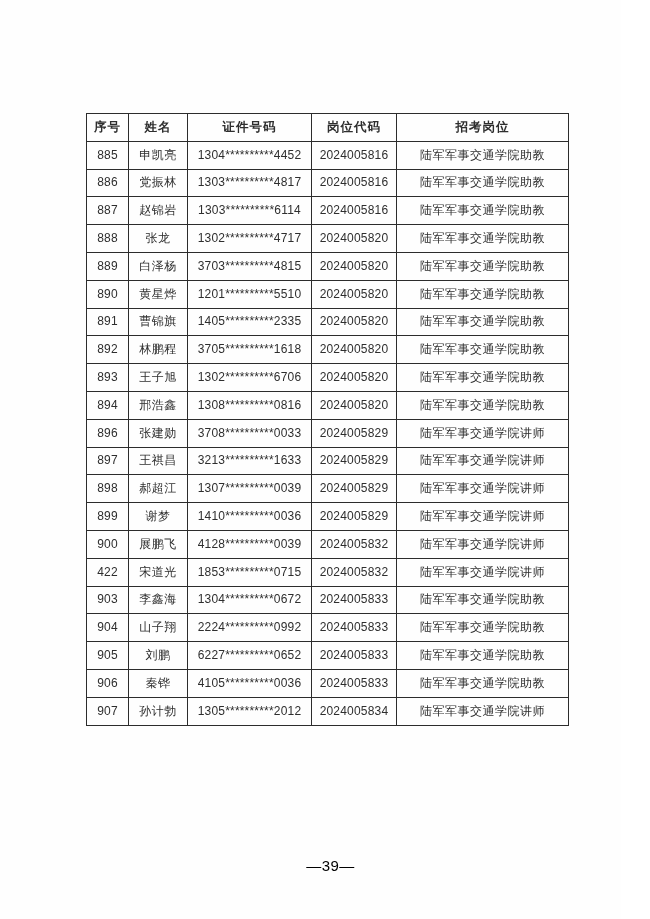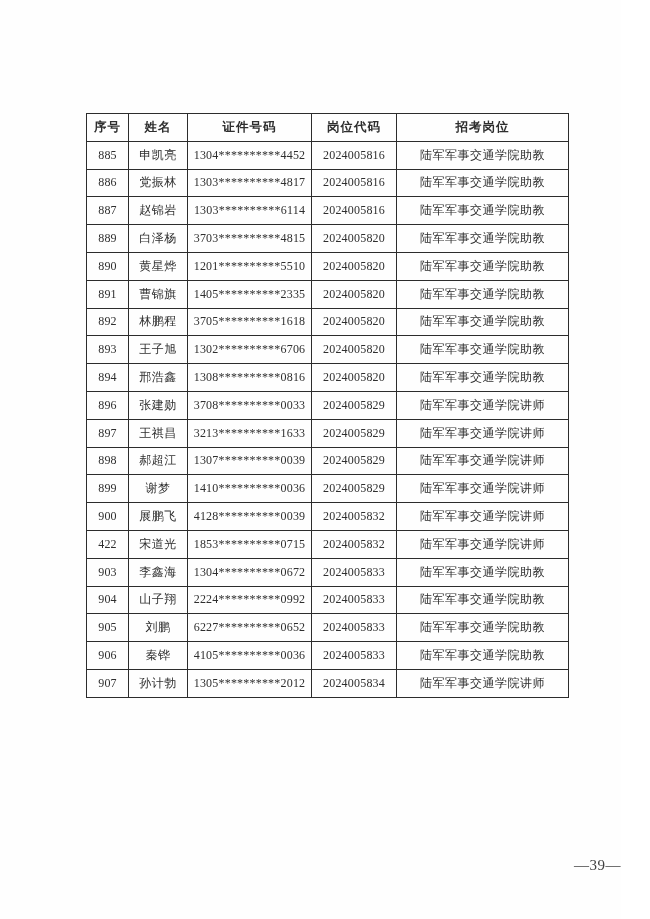--- a/index.html
+++ b/index.html
@@ -5,21 +5,21 @@
   html, body {
     margin: 0;
     padding: 0;
     background: #ffffff;
   }
   .page {
     position: relative;
     width: 621px;
     height: 919px;
     background: #fefefe;
-    font-family: Liberation Serif, serif;
+    font-family: Liberation Sans, sans-serif;
     color: #2e2e2e;
     overflow: hidden;
   }
   table.doc-table {
     position: absolute;
     left: 86px;
     top: 113px;
     border-collapse: collapse;
     table-layout: fixed;
     width: 482px;
@@ -43,24 +43,25 @@
     letter-spacing: 1px;
   }
   .doc-table td.num {
     letter-spacing: 0.2px;
   }
   .footer {
     position: absolute;
     top: 857px;
     left: 0;
     width: 100%;
-    text-align: right;
+    text-align: center;
     font-size: 15px;
-    color: #404040;
+    color: #000000;
     letter-spacing: 0.5px;
+    padding-left: 20px;
   }
 </style>
 </head>
 <body>
 
 <div class="page">
 
   <table class="doc-table">
     <colgroup>
       <col style="width:42px">
@@ -94,20 +95,27 @@
           <td>陆军军事交通学院助教</td>
         </tr>
         <tr>
           <td class="num">887</td>
           <td>赵锦岩</td>
           <td class="num">1303**********6114</td>
           <td class="num">2024005816</td>
           <td>陆军军事交通学院助教</td>
         </tr>
         <tr>
+          <td class="num">888</td>
+          <td>张龙</td>
+          <td class="num">1302**********4717</td>
+          <td class="num">2024005820</td>
+          <td>陆军军事交通学院助教</td>
+        </tr>
+        <tr>
           <td class="num">889</td>
           <td>白泽杨</td>
           <td class="num">3703**********4815</td>
           <td class="num">2024005820</td>
           <td>陆军军事交通学院助教</td>
         </tr>
         <tr>
           <td class="num">890</td>
           <td>黄星烨</td>
           <td class="num">1201**********5510</td>

